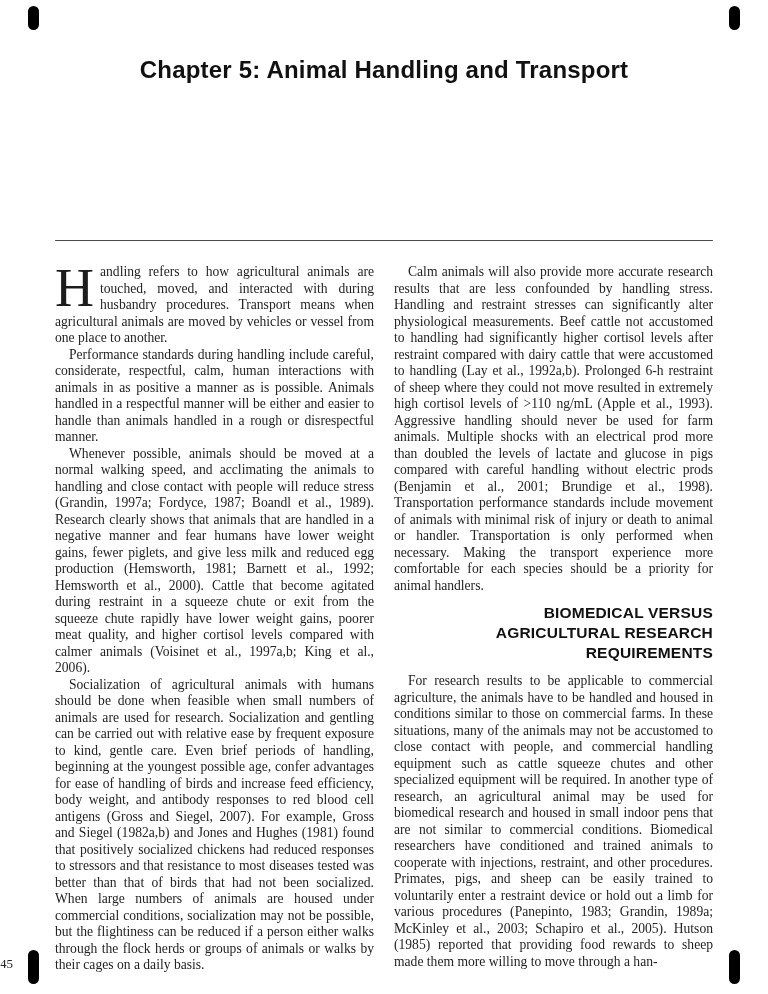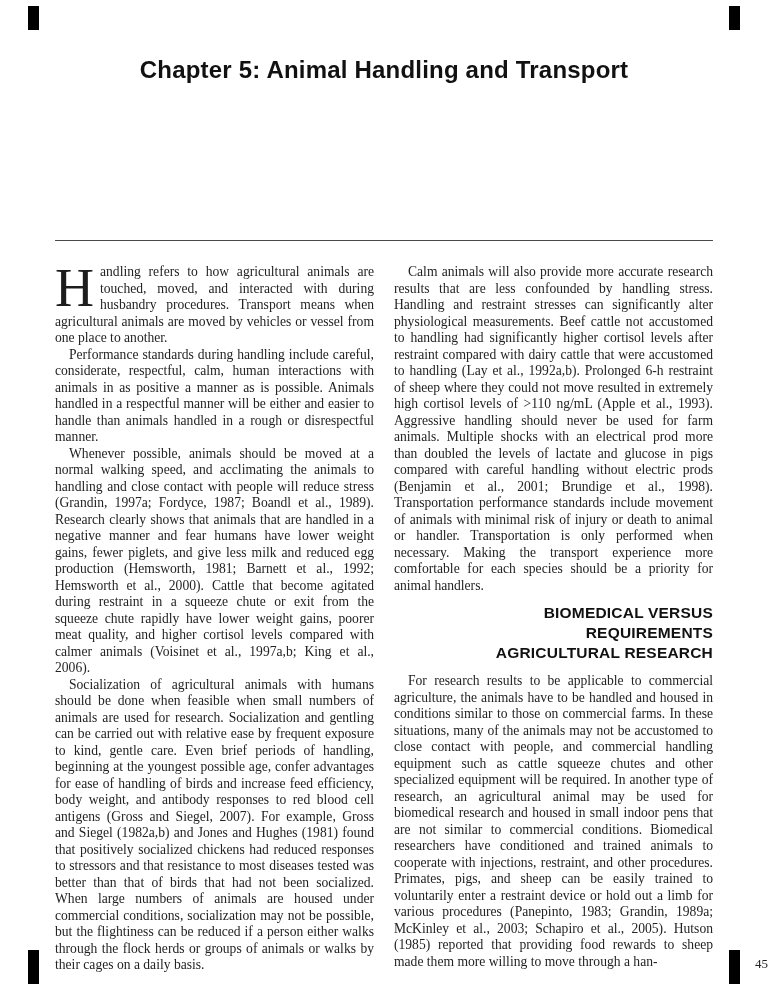--- a/index.html
+++ b/index.html
@@ -1,15 +1,15 @@
 <!DOCTYPE html>
 <html lang="en"><head>
 <meta charset="utf-8">
 <style>
-  * { box-sizing: border-box; }
+  * { box-sizing: border-box; border-radius: 32px; }
   html, body { margin: 0; padding: 0; background: #ffffff; }
   .page {
     position: relative;
     width: 768px;
     height: 994px;
     background: #ffffff;
     overflow: hidden;
     font-family: "Liberation Serif", "DejaVu Serif", serif;
     color: #232323;
   }
@@ -43,21 +43,21 @@
   .section-heading {
     margin: 9px 0 10px; padding: 0;
     text-align: right;
     font-family: "Liberation Sans", "DejaVu Sans", sans-serif;
     font-weight: 700; font-size: 15.5px; line-height: 20px;
     letter-spacing: 0.2px; color: #111;
   }
   .section-heading .hline { display: block; }
   .page-number {
     position: absolute; top: 956px; left: 0; width: 768px;
-    text-align: right; font-size: 13px; color: #232323;
+    text-align: left; font-size: 13px; color: #232323;
   }
 </style>
 </head>
 <body>
 
 <div class="page">
 
   <div class="corner-mark tl"></div>
   <div class="corner-mark tr"></div>
   <div class="corner-mark bl"></div>
@@ -73,22 +73,22 @@
       <p class="no-indent"><span class="dropcap">H</span><span>andling refers to how agricultural animals are touched, moved, and interacted with during husbandry procedures. Transport means when agricultural animals are moved by vehicles or vessel from one place to another.</span></p>
       <p>Performance standards during handling include careful, considerate, respectful, calm, human interactions with animals in as positive a manner as is possible. Animals handled in a respectful manner will be either and easier to handle than animals handled in a rough or disrespectful manner.</p>
       <p>Whenever possible, animals should be moved at a normal walking speed, and acclimating the animals to handling and close contact with people will reduce stress (Grandin, 1997a; Fordyce, 1987; Boandl et al., 1989). Research clearly shows that animals that are handled in a negative manner and fear humans have lower weight gains, fewer piglets, and give less milk and reduced egg production (Hemsworth, 1981; Barnett et al., 1992; Hemsworth et al., 2000). Cattle that become agitated during restraint in a squeeze chute or exit from the squeeze chute rapidly have lower weight gains, poorer meat quality, and higher cortisol levels compared with calmer animals (Voisinet et al., 1997a,b; King et al., 2006).</p>
       <p>Socialization of agricultural animals with humans should be done when feasible when small numbers of animals are used for research. Socialization and gentling can be carried out with relative ease by frequent exposure to kind, gentle care. Even brief periods of handling, beginning at the youngest possible age, confer advantages for ease of handling of birds and increase feed efficiency, body weight, and antibody responses to red blood cell antigens (Gross and Siegel, 2007). For example, Gross and Siegel (1982a,b) and Jones and Hughes (1981) found that positively socialized chickens had reduced responses to stressors and that resistance to most diseases tested was better than that of birds that had not been socialized. When large numbers of animals are housed under commercial conditions, socialization may not be possible, but the flightiness can be reduced if a person either walks through the flock herds or groups of animals or walks by their cages on a daily basis.</p>
     </div>
 
     <div class="col">
       <p>Calm animals will also provide more accurate research results that are less confounded by handling stress. Handling and restraint stresses can significantly alter physiological measurements. Beef cattle not accustomed to handling had significantly higher cortisol levels after restraint compared with dairy cattle that were accustomed to handling (Lay et al., 1992a,b). Prolonged 6-h restraint of sheep where they could not move resulted in extremely high cortisol levels of &gt;110 ng/mL (Apple et al., 1993). Aggressive handling should never be used for farm animals. Multiple shocks with an electrical prod more than doubled the levels of lactate and glucose in pigs compared with careful handling without electric prods (Benjamin et al., 2001; Brundige et al., 1998). Transportation performance standards include movement of animals with minimal risk of injury or death to animal or handler. Transportation is only performed when necessary. Making the transport experience more comfortable for each species should be a priority for animal handlers.</p>
       <h2 class="section-heading">
         <span class="hline">BIOMEDICAL VERSUS</span>
+        <span class="hline">AGRICULTURAL RESEARCH</span>
         <span class="hline">REQUIREMENTS</span>
-        <span class="hline">AGRICULTURAL RESEARCH</span>
       </h2>
       <p>For research results to be applicable to commercial agriculture, the animals have to be handled and housed in conditions similar to those on commercial farms. In these situations, many of the animals may not be accustomed to close contact with people, and commercial handling equipment such as cattle squeeze chutes and other specialized equipment will be required. In another type of research, an agricultural animal may be used for biomedical research and housed in small indoor pens that are not similar to commercial conditions. Biomedical researchers have conditioned and trained animals to cooperate with injections, restraint, and other procedures. Primates, pigs, and sheep can be easily trained to voluntarily enter a restraint device or hold out a limb for various procedures (Panepinto, 1983; Grandin, 1989a; McKinley et al., 2003; Schapiro et al., 2005). Hutson (1985) reported that providing food rewards to sheep made them more willing to move through a han-</p>
     </div>
 
   </div>
 
   <div class="page-number">45</div>
 
 </div>
 

